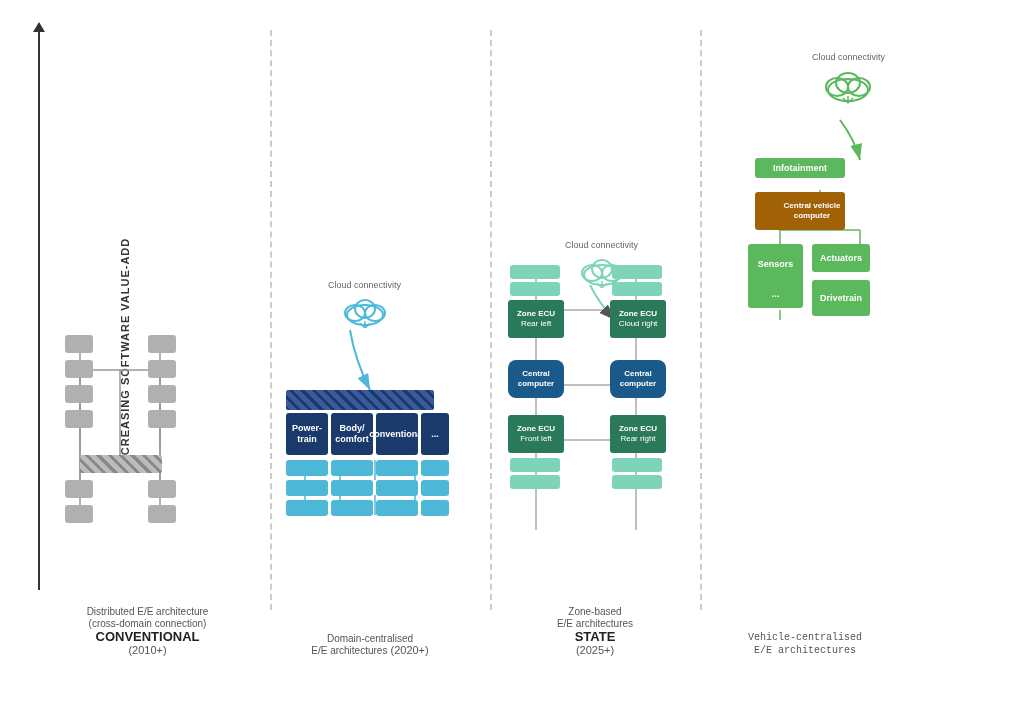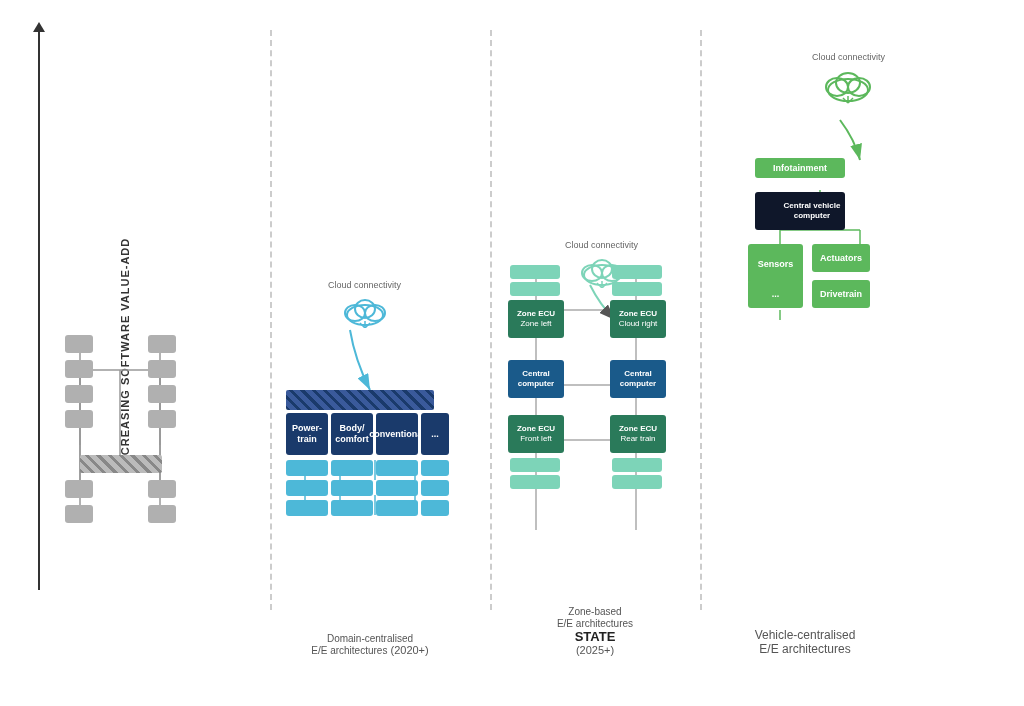--- a/index.html
+++ b/index.html
@@ -143,21 +143,21 @@
     .zone-ecu-box .title {
       font-weight: bold;
       font-size: 8px;
     }
     .zone-central-box {
       position: absolute;
       background: #1a5a8a;
       color: #fff;
       font-size: 8px;
       text-align: center;
-      border-radius: 3px;
+      border-radius: 8px;
       display: flex;
       flex-direction: column;
       align-items: center;
       justify-content: center;
       line-height: 1.2;
       font-weight: bold;
     }
     .zone-light-box {
       position: absolute;
       background: #7dd4b8;
@@ -173,21 +173,21 @@
       text-align: center;
       border-radius: 3px;
       display: flex;
       align-items: center;
       justify-content: center;
       font-weight: bold;
       line-height: 1.2;
     }
     .vc-dark-green-box {
       position: absolute;
-      background: #0f172a;
+      background: #a16207;
       color: #fff;
       font-size: 8px;
       text-align: center;
       border-radius: 3px;
       display: flex;
       align-items: center;
       justify-content: center;
       font-weight: bold;
       line-height: 1.2;
       padding-left: 24px;
@@ -355,21 +355,21 @@
       <line x1="20" y1="30" x2="25" y2="35" stroke="#7dd4b8" stroke-width="1.5"></line>
       <line x1="30" y1="30" x2="25" y2="35" stroke="#7dd4b8" stroke-width="1.5"></line>
     </svg>
   </div>
 
   <div class="zone-light-box" style="left:510px;top:265px;width:50px;height:14px;"></div>
   <div class="zone-light-box" style="left:510px;top:282px;width:50px;height:14px;"></div>
 
   <div class="zone-ecu-box" style="left:508px;top:300px;width:56px;height:38px;">
     <span class="title">Zone ECU</span>
-    <span>Zone left</span>
+    <span>Rear left</span>
   </div>
 
   <div class="zone-light-box" style="left:612px;top:265px;width:50px;height:14px;"></div>
   <div class="zone-light-box" style="left:612px;top:282px;width:50px;height:14px;"></div>
 
   <div class="zone-ecu-box" style="left:610px;top:300px;width:56px;height:38px;">
     <span class="title">Zone ECU</span>
     <span>Cloud right</span>
   </div>
 
@@ -377,21 +377,21 @@
 
   <div class="zone-central-box" style="left:610px;top:360px;width:56px;height:38px;">Central<br>computer</div>
 
   <div class="zone-ecu-box" style="left:508px;top:415px;width:56px;height:38px;">
     <span class="title">Zone ECU</span>
     <span>Front left</span>
   </div>
 
   <div class="zone-ecu-box" style="left:610px;top:415px;width:56px;height:38px;">
     <span class="title">Zone ECU</span>
-    <span>Rear train</span>
+    <span>Rear right</span>
   </div>
 
   <div class="zone-light-box" style="left:510px;top:458px;width:50px;height:14px;"></div>
   <div class="zone-light-box" style="left:510px;top:475px;width:50px;height:14px;"></div>
 
   <div class="zone-light-box" style="left:612px;top:458px;width:50px;height:14px;"></div>
   <div class="zone-light-box" style="left:612px;top:475px;width:50px;height:14px;"></div>
 
   <div class="cloud-container" style="left:812px;top:52px;">
     <span class="cloud-label">Cloud connectivity</span>
@@ -409,30 +409,35 @@
   <div class="vc-green-box" style="left:755px;top:158px;width:90px;height:20px;">Infotainment</div>
 
   <div class="vc-dark-green-box" style="left:755px;top:192px;width:90px;height:38px;">Central vehicle<br>computer</div>
 
   <div class="vc-green-box" style="left:748px;top:244px;width:55px;height:40px;">Sensors</div>
 
   <div class="vc-green-box" style="left:812px;top:244px;width:58px;height:28px;">Actuators</div>
 
   <div class="vc-green-box" style="left:748px;top:280px;width:55px;height:28px;">...</div>
 
-  <div class="vc-green-box" style="left:812px;top:280px;width:58px;height:28px;">Drivetrain</div>
-
+  <div class="vc-green-box" style="left:812px;top:280px;width:58px;height:36px;">Drivetrain</div>
+
+  <div class="section-label" style="left:55px;width:185px;">
+    <span style="font-size:10px;color:#555;">Distributed E/E architecture<br>(cross-domain connection)</span>
+    <span class="bold">CONVENTIONAL</span>
+    <span class="year">(2010+)</span>
+  </div>
   <div class="section-label" style="left:270px;width:200px;">
     <span style="font-size:10px;color:#555;">Domain-centralised<br>E/E architectures</span>
     <span class="year">(2020+)</span>
   </div>
   <div class="section-label" style="left:490px;width:210px;">
     <span style="font-size:10px;color:#555;">Zone-based<br>E/E architectures</span>
     <span class="bold">STATE</span>
     <span class="year">(2025+)</span>
   </div>
   <div class="section-label" style="left:700px;width:210px;">
-    <span style="font-size:12px;color:#555;">Vehicle-centralised<br>E/E architectures</span>
+    <span style="font-size:10px;color:#555;font-family:Liberation Mono, monospace;">Vehicle-centralised<br>E/E architectures</span>
     <span class="bold"></span>
     <span class="year"></span>
   </div>
 
 </div>
 
 </body></html>

